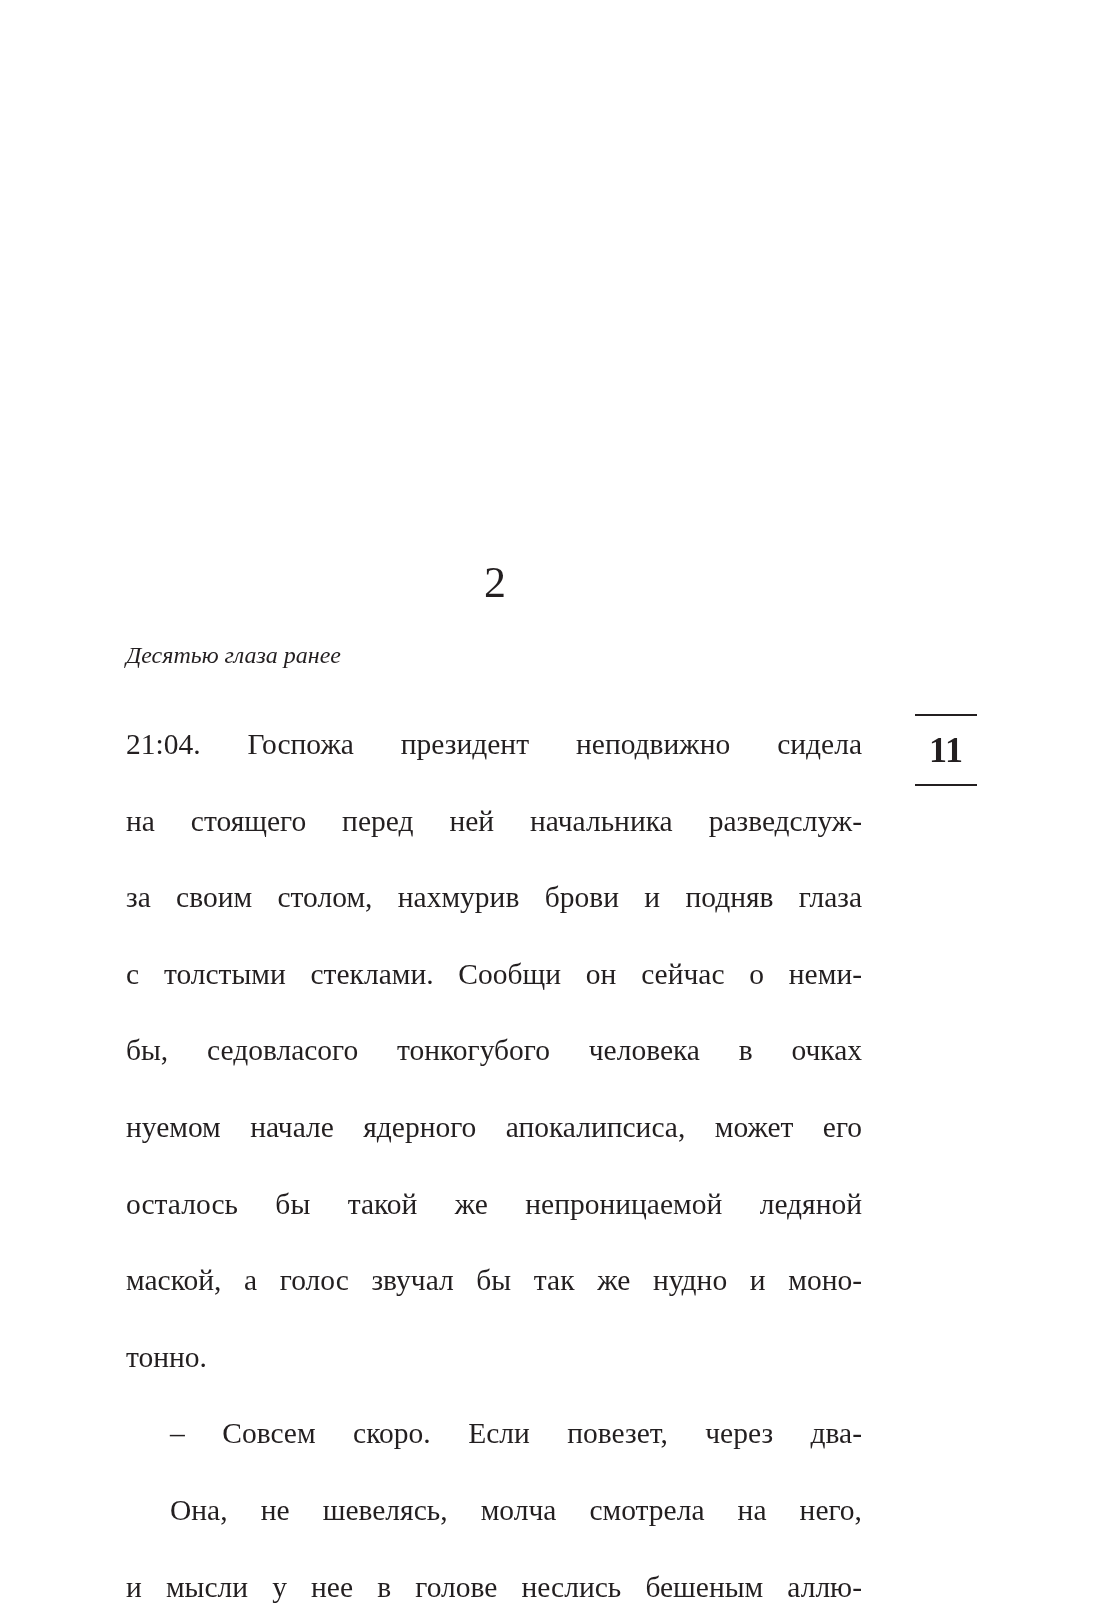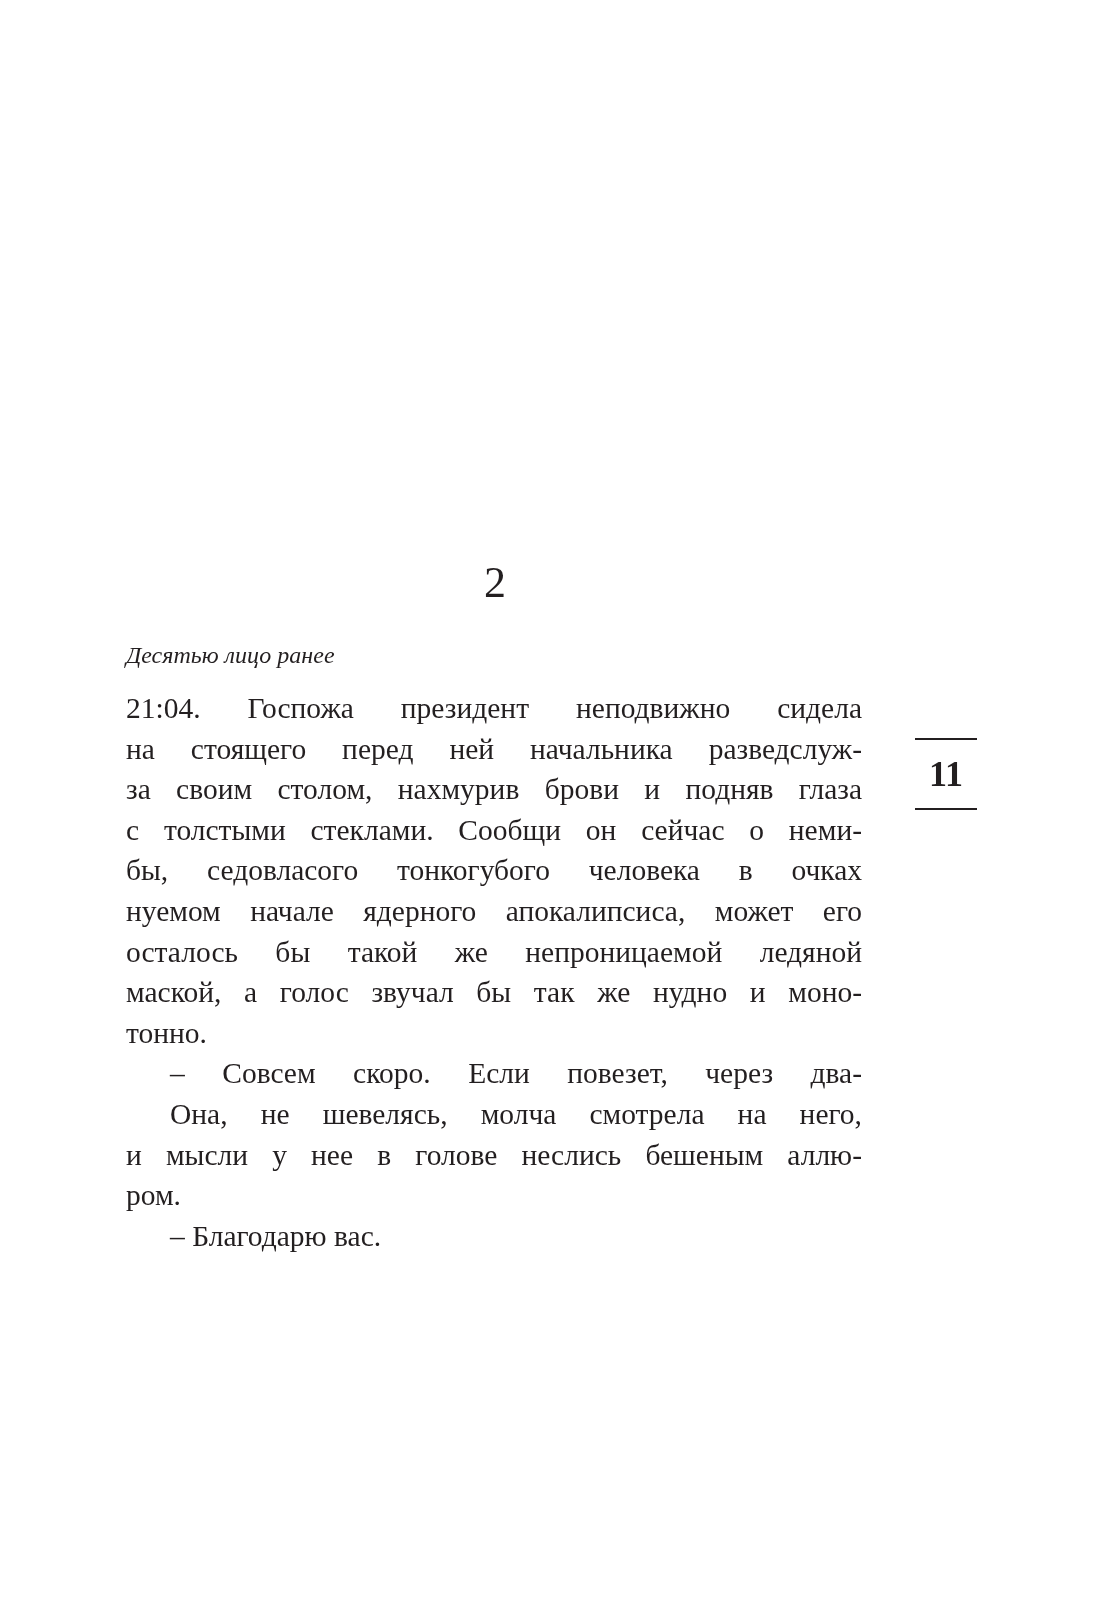--- a/index.html
+++ b/index.html
@@ -2,32 +2,32 @@
 <html><head>
 <meta charset="utf-8">
 <style>
   html, body { margin: 0; padding: 0; background: #ffffff; }
   body { width: 1100px; height: 1603px; position: relative; overflow: hidden;
          font-family: "Liberation Serif", "DejaVu Serif", serif; color: #231f20; }
   .chapter-number { position: absolute; left: 0; width: 990px; top: 558px; text-align: center;
          font-size: 44px; line-height: 50px; }
   .epigraph { position: absolute; left: 126px; top: 640px; font-style: italic; font-size: 24px; line-height: 30px; }
   .body-text { position: absolute; left: 126px; top: 688px; width: 736px; font-size: 29.5px; line-height: 40.6px; }
-  .line { white-space: nowrap; display: block; height: 40.6px; }
+  .line { white-space: nowrap; display: block; height: 40.6px; margin-top: 36px; }
   .line.justify { text-align: justify; text-align-last: justify; }
   .line.indent { padding-left: 44px; }
-  .page-number-box { position: absolute; left: 915px; top: 738px; width: 62px; }
+  .page-number-box { position: absolute; left: 915px; top: 714px; width: 62px; }
   .rule { height: 2px; background: #231f20; }
   .page-number { text-align: center; font-weight: bold; font-size: 36px; line-height: 68px; }
 </style>
 </head>
 <body>
 
 <div class="chapter-number">2</div>
-<div class="epigraph">Десятью лицо ранее</div>
+<div class="epigraph">Десятью глаза ранее</div>
 
 <div class="body-text" id="body-text">
     <span class="line justify">21:04. Госпожа президент неподвижно сидела</span>
     <span class="line justify">на стоящего перед ней начальника разведслуж-</span>
     <span class="line justify">за своим столом, нахмурив брови и подняв глаза</span>
     <span class="line justify">с толстыми стеклами. Сообщи он сейчас о неми-</span>
     <span class="line justify">бы, седовласого тонкогубого человека в очках</span>
     <span class="line justify">нуемом начале ядерного апокалипсиса, может его</span>
     <span class="line justify">осталось бы такой же непроницаемой ледяной</span>
     <span class="line justify">маской, а голос звучал бы так же нудно и моно-</span>

